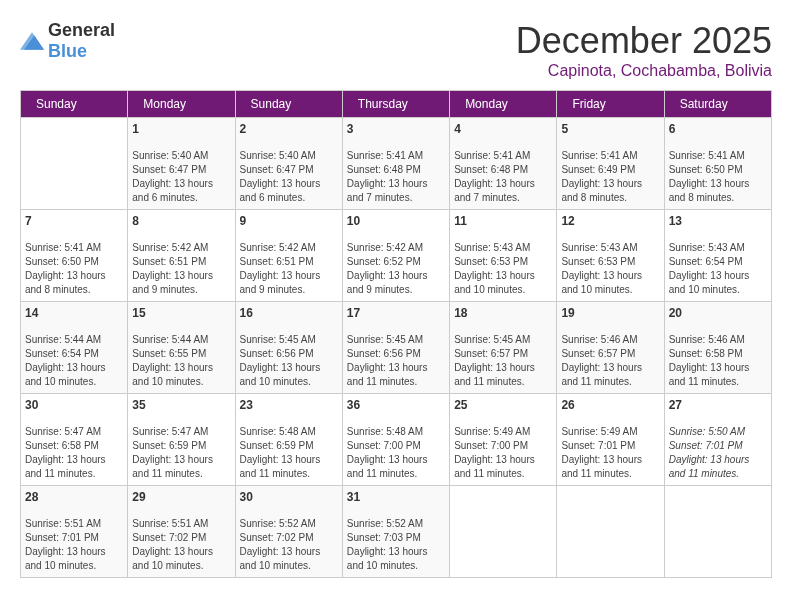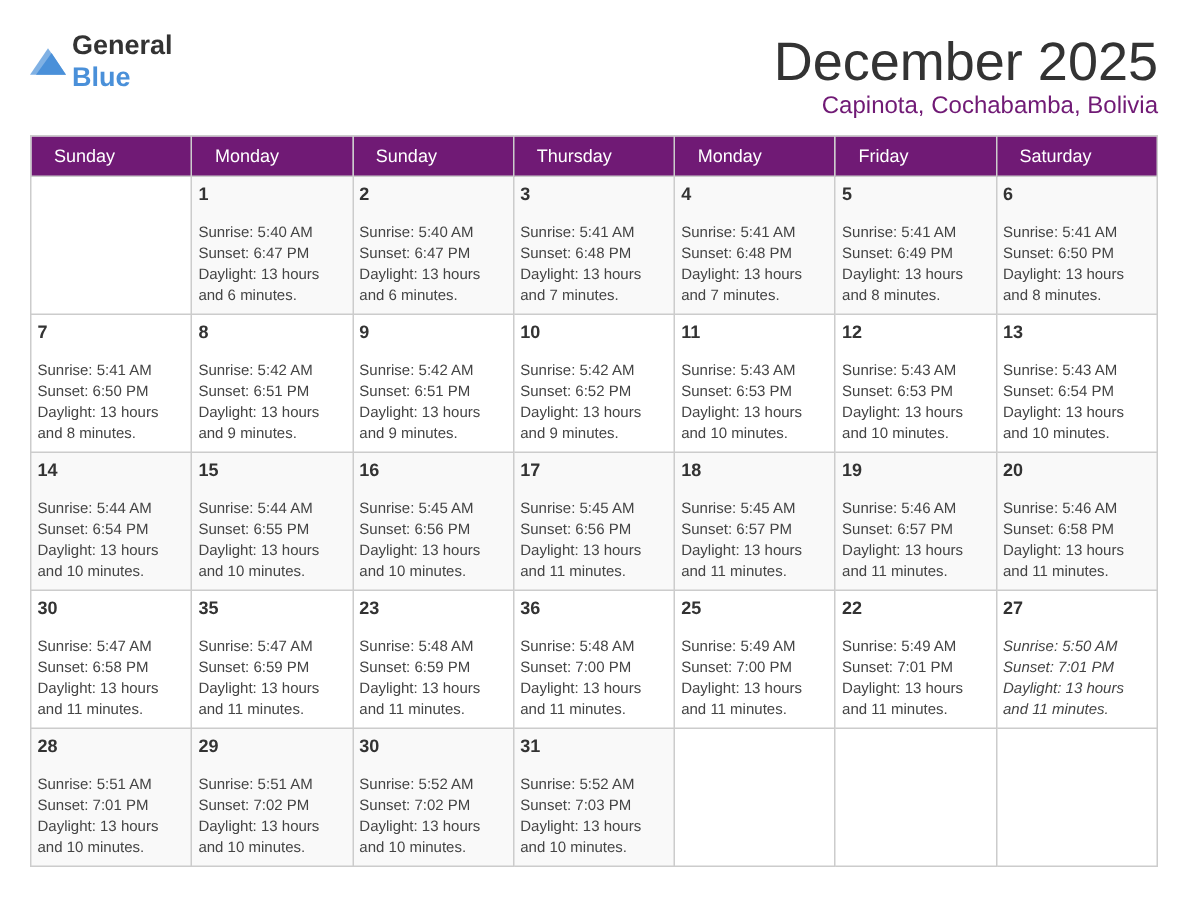--- a/index.html
+++ b/index.html
@@ -299,21 +299,21 @@
 and 11 minutes.</div>
         </td>
         <td>
           <span class="day-number">25</span>
           <div class="day-info" style="white-space: pre-line;">Sunrise: 5:49 AM
 Sunset: 7:00 PM
 Daylight: 13 hours
 and 11 minutes.</div>
         </td>
         <td>
-          <span class="day-number">22</span>
+          <span class="day-number">26</span>
           <div class="day-info" style="white-space: pre-line;">Sunrise: 5:49 AM
 Sunset: 7:01 PM
 Daylight: 13 hours
 and 11 minutes.</div>
         </td>
         <td>
           <span class="day-number">27</span>
           <div class="day-info" style="white-space: pre-line; font-style: italic;">Sunrise: 5:50 AM
 Sunset: 7:01 PM
 Daylight: 13 hours

